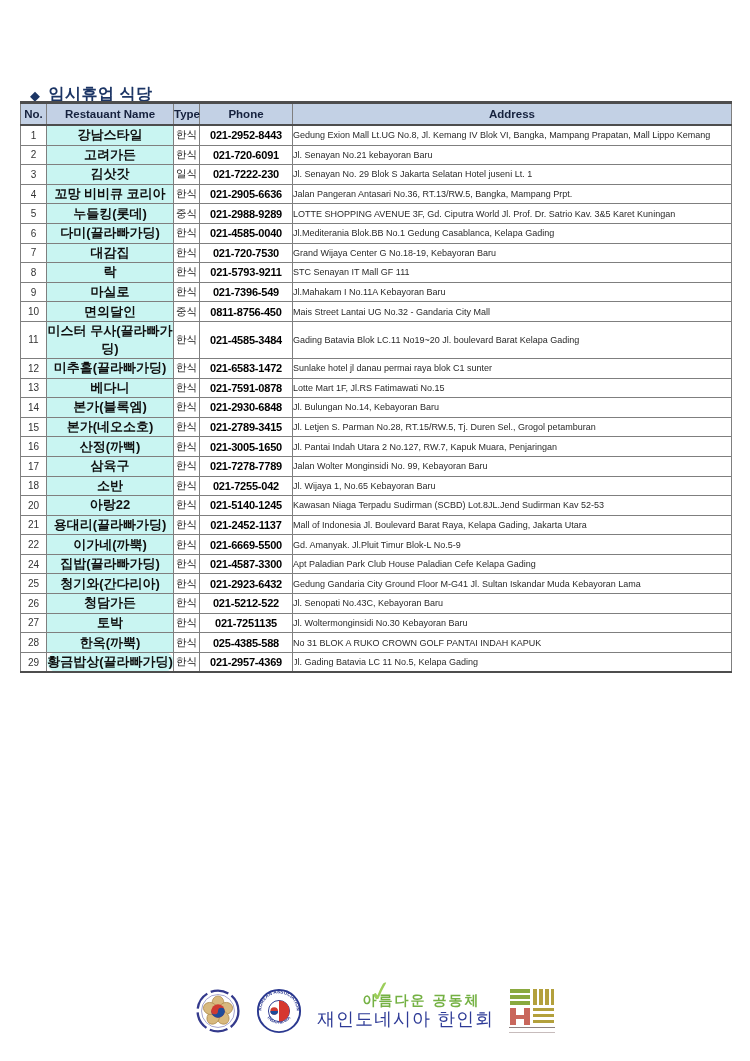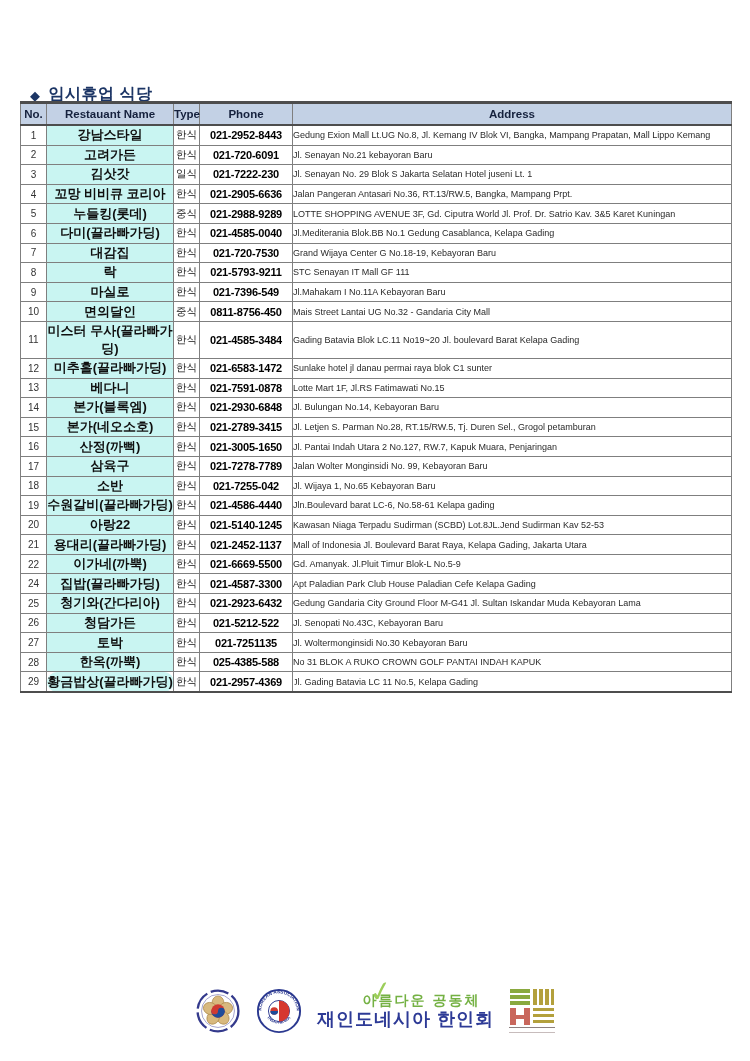--- a/index.html
+++ b/index.html
@@ -39,21 +39,21 @@
   .footer{
     position:absolute;top:980px;left:0;width:750px;height:62px;
     display:flex;justify-content:center;align-items:center;gap:15px;
   }
   .slogan{position:relative;display:flex;flex-direction:column;line-height:1.18;}
   .slogan .check{
     position:absolute;top:-17px;left:52px;color:#9cce5a;font-size:28px;font-weight:bold;
     transform:rotate(-10deg);pointer-events:none;
   }
   .slogan-l1{color:var(--footer_green,#74b143);font-weight:bold;font-size:14px;padding-left:32px;letter-spacing:2px;text-align:center;}
-  .slogan-l2{color:var(--footer_blue,#2d3a96);font-weight:bold;font-size:18px;letter-spacing:1px;}
+  .slogan-l2{color:var(--footer_blue,#2d3a96);font-weight:normal;font-size:18px;letter-spacing:1px;}
   .logo4{display:flex;flex-direction:column;align-items:center;gap:2px;}
   .logo4-grid{width:44px;height:36px;display:grid;grid-template-columns:20px 21px;grid-template-rows:16px 17px;gap:3px;}
   .q-tl{background:repeating-linear-gradient(to bottom,var(--logo_green,#8aa93f) 0 3.5px,#fff 3.5px 6px);}
   .q-tr{background:repeating-linear-gradient(to right,var(--logo_olive,#b3a03c) 0 3.5px,#fff 3.5px 6px);}
   .q-bl{background:
         linear-gradient(var(--logo_red,#c9675c),var(--logo_red,#c9675c)) center/100% 4px no-repeat,
         repeating-linear-gradient(to right,var(--logo_red,#c9675c) 0 6px,transparent 6px 14px);}
   .q-br{background:repeating-linear-gradient(to bottom,var(--logo_olive,#b3a03c) 0 3.5px,#fff 3.5px 6px);}
   .logo4-caption{width:46px;height:4px;border-top:1px solid #8d8080;border-bottom:1px solid #c7bcbc;}
 </style>
@@ -220,27 +220,20 @@
   </tr>
 
   <tr>
     <td class="c-no">18</td>
     <td class="c-name">소반</td>
     <td class="c-type">한식</td>
     <td class="c-phone">021-7255-042</td>
     <td class="c-address">Jl. Wijaya 1, No.65 Kebayoran Baru</td>
   </tr>
 
-  <tr>
-    <td class="c-no">19</td>
-    <td class="c-name">수원갈비(끌라빠가딩)</td>
-    <td class="c-type">한식</td>
-    <td class="c-phone">021-4586-4440</td>
-    <td class="c-address">Jln.Boulevard barat LC-6, No.58-61 Kelapa gading</td>
-  </tr>
 
   <tr>
     <td class="c-no">20</td>
     <td class="c-name">아랑22</td>
     <td class="c-type">한식</td>
     <td class="c-phone">021-5140-1245</td>
     <td class="c-address">Kawasan Niaga Terpadu Sudirman (SCBD) Lot.8JL.Jend Sudirman Kav 52-53</td>
   </tr>
 
   <tr>

